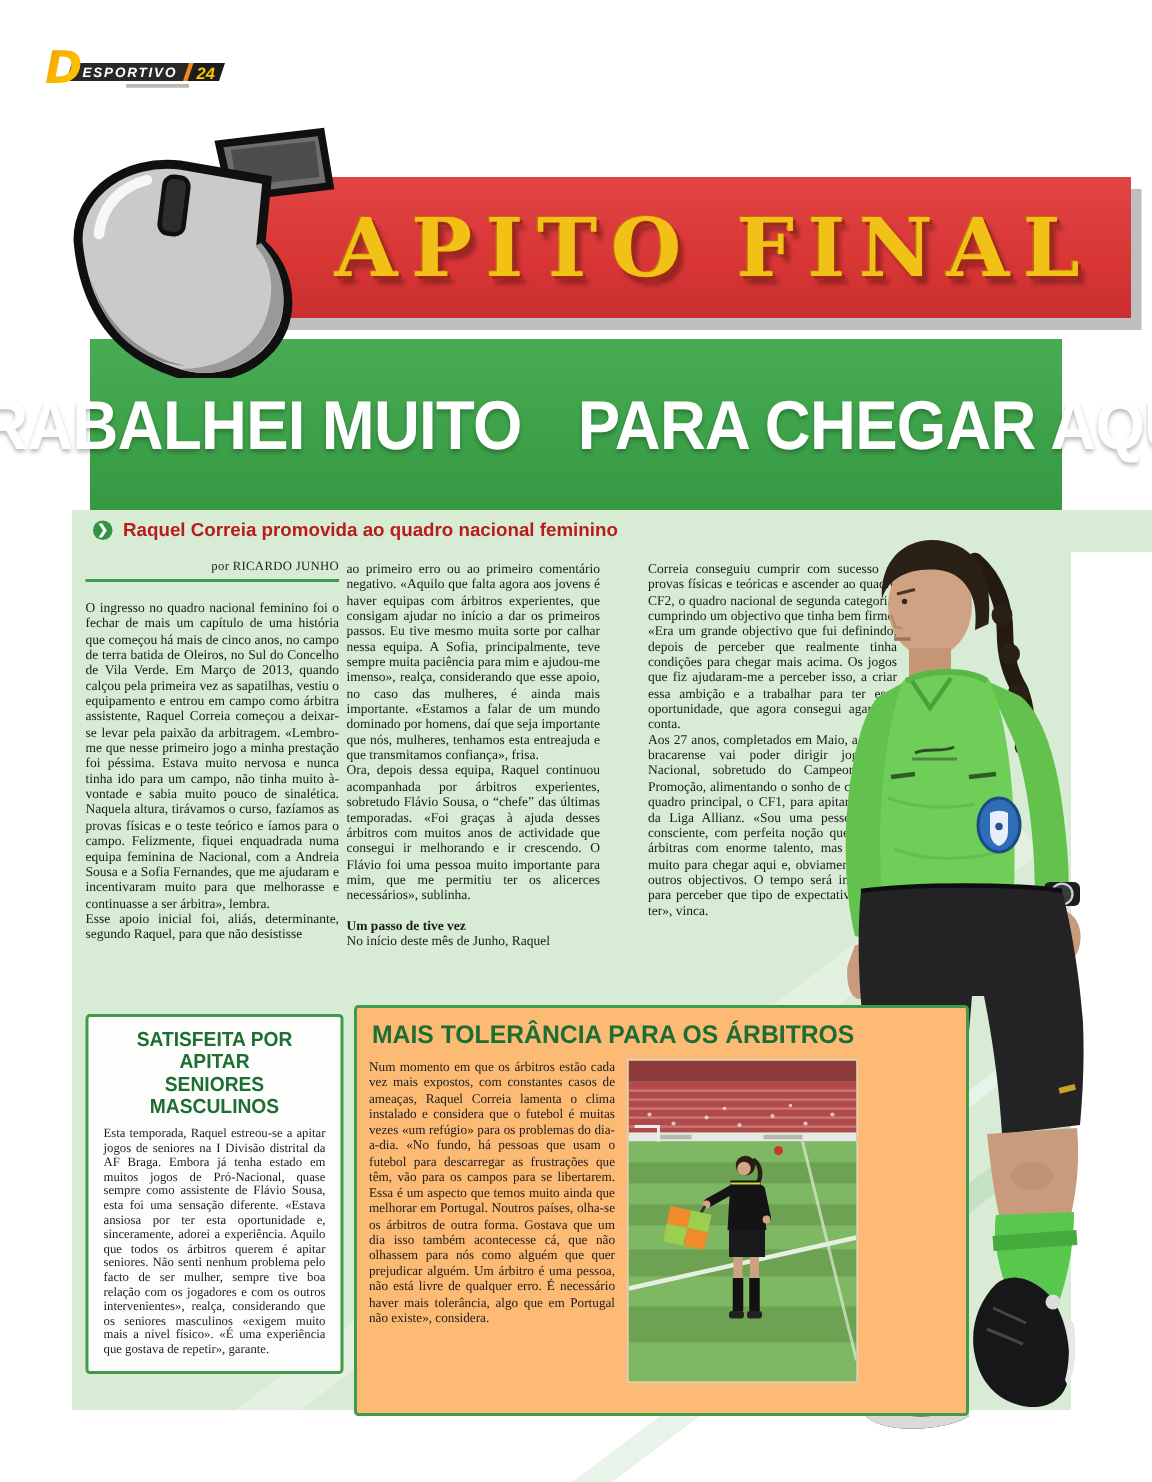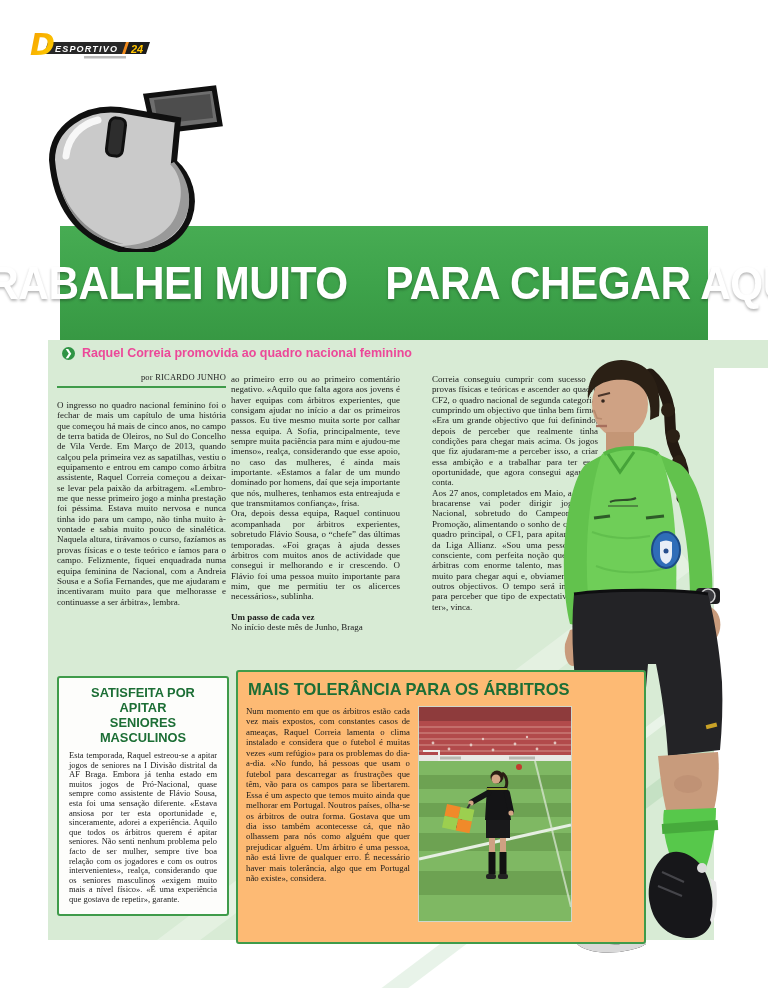--- a/index.html
+++ b/index.html
@@ -33,21 +33,21 @@
   .whitestrip{position:absolute;left:714px;top:368px;width:54px;height:572px;background:#ffffff;}
   .swoosh{position:absolute;pointer-events:none;}
   .sw1{left:-160px;top:828px;width:940px;height:26px;background:rgba(255,255,255,.30);transform:rotate(-37deg);}
   .sw2{left:-60px;top:906px;width:940px;height:9px;background:rgba(255,255,255,.45);transform:rotate(-37deg);}
   .sw3{left:60px;top:946px;width:760px;height:16px;background:rgba(63,155,74,.12);transform:rotate(-37deg);}
   
   .kicker{position:absolute;left:62px;top:346px;display:flex;align-items:center;gap:7px;z-index:2;}
   .kicker .bullet{width:13px;height:13px;border-radius:50%;background:#2f9444;color:#fff;
            font-family:"Liberation Sans",sans-serif;font-size:9px;font-weight:bold;
            display:flex;align-items:center;justify-content:center;line-height:1;}
-  .kicker .ktext{font-family:"Liberation Sans",sans-serif;font-size:12.5px;font-weight:bold;color:#ec4899;}
+  .kicker .ktext{font-family:"Liberation Sans",sans-serif;font-size:12.5px;font-weight:bold;color:#b91c1c;}
   
   .byline{position:absolute;left:57px;top:372px;width:169px;text-align:right;
           font-family:"Liberation Serif",serif;font-size:8.5px;color:#242424;
           border-bottom:2px solid #3f9b4a;padding-bottom:4px;z-index:2;letter-spacing:.2px;}
   .col{position:absolute;font-size:9px;line-height:10.35px;text-align:justify;color:#1b1b1b;z-index:2;}
   .col p{margin:0;}
   .col1{left:57px;top:400px;width:169px;}
   .col2{left:231px;top:374px;width:169px;}
   .col3{left:404px;top:374px;width:166px;margin-left:28px;}
   .subhead{font-weight:bold;margin-top:10px !important;}
@@ -84,20 +84,23 @@
       <path d="M98,14 L122,14 L118,26 L94,26 Z" fill="#1c1c1c"></path>
       <path d="M98,14 L101,14 L97,26 L94,26 Z" fill="#f08a1d"></path>
       <text x="27" y="23.5" font-family="Liberation Sans,sans-serif" font-size="9" font-style="italic" font-weight="bold" fill="#ffffff" letter-spacing="1.2">ESPORTIVO</text>
       <text x="103" y="24.5" font-family="Liberation Sans,sans-serif" font-size="11" font-style="italic" font-weight="bold" fill="#ffc400">24</text>
       <text x="2" y="27" font-family="DejaVu Sans,sans-serif" font-size="30" font-style="italic" font-weight="bold" fill="url(#gD)">D</text>
       <rect x="56" y="28" width="42" height="2.5" fill="#b9b9b9"></rect>
     </svg>
   </div>
 
 
+  <div class="redbanner">
+    <span class="apito">APITO FINAL</span>
+  </div>
 
   <div class="whistle">
     <svg width="198" height="168" viewBox="0 0 198 168">
       <path d="M120,12 L188,4 L194,40 L128,48 Z" fill="#6e6e6e" stroke="#101010" stroke-width="5"></path>
       <path d="M128,16 L184,10 L187,34 L132,40 Z" fill="#4d4d4d"></path>
       <path d="M26,76 C26,44 58,22 94,26 L152,36 L148,78 C164,92 170,114 163,134 C152,162 118,174 90,164 C54,152 30,124 26,76 Z" fill="#cacaca" stroke="#101010" stroke-width="6"></path>
       <path d="M148,78 C162,94 167,114 160,132 C150,158 120,170 94,162 C122,162 146,148 152,126 C158,106 154,90 144,80 Z" fill="#999999"></path>
       <path d="M34,100 C44,134 70,154 98,160 C70,158 44,140 34,100 Z" fill="#8d8d8d"></path>
       <rect x="82" y="34" width="16" height="38" rx="6" transform="rotate(7 90 53)" fill="#2d2d2d" stroke="#101010" stroke-width="3"></rect>
       <path d="M40,72 C42,52 56,40 72,36" fill="none" stroke="#ffffff" stroke-width="7" stroke-linecap="round" opacity="0.85"></path>
@@ -117,26 +120,27 @@
 
   <div class="kicker">
     <span class="bullet">❯</span>
     <span class="ktext">Raquel Correia promovida ao quadro nacional feminino</span>
   </div>
 
   <div class="byline">por RICARDO JUNHO</div>
 
   <div class="col col1">
     <p>O ingresso no quadro nacional feminino foi o fechar de mais um capítulo de uma história que começou há mais de cinco anos, no campo de terra batida de Oleiros, no Sul do Concelho de Vila Verde. Em Março de 2013, quando calçou pela primeira vez as sapatilhas, vestiu o equipamento e entrou em campo como árbitra assistente, Raquel Correia começou a deixar-se levar pela paixão da arbitragem. «Lembro-me que nesse primeiro jogo a minha prestação foi péssima. Estava muito nervosa e nunca tinha ido para um campo, não tinha muito à-vontade e sabia muito pouco de sinalética. Naquela altura, tirávamos o curso, fazíamos as provas físicas e o teste teórico e íamos para o campo. Felizmente, fiquei enquadrada numa equipa feminina de Nacional, com a Andreia Sousa e a Sofia Fernandes, que me ajudaram e incentivaram muito para que melhorasse e continuasse a ser árbitra», lembra.</p>
+    <p>Esse apoio inicial foi, aliás, determinante, segundo Raquel, para que não desistisse</p>
   </div>
   <div class="col col2">
     <p>ao primeiro erro ou ao primeiro comentário negativo. «Aquilo que falta agora aos jovens é haver equipas com árbitros experientes, que consigam ajudar no início a dar os primeiros passos. Eu tive mesmo muita sorte por calhar nessa equipa. A Sofia, principalmente, teve sempre muita paciência para mim e ajudou-me imenso», realça, considerando que esse apoio, no caso das mulheres, é ainda mais importante. «Estamos a falar de um mundo dominado por homens, daí que seja importante que nós, mulheres, tenhamos esta entreajuda e que transmitamos confiança», frisa.</p>
     <p>Ora, depois dessa equipa, Raquel continuou acompanhada por árbitros experientes, sobretudo Flávio Sousa, o “chefe” das últimas temporadas. «Foi graças à ajuda desses árbitros com muitos anos de actividade que consegui ir melhorando e ir crescendo. O Flávio foi uma pessoa muito importante para mim, que me permitiu ter os alicerces necessários», sublinha.</p>
-    <p class="subhead">Um passo de cada vez</p>
-    <p>No início deste mês de Junho, Braga</p>
+    <p class="subhead">Um passo de tive vez</p>
+    <p>No início deste mês de Junho, Raquel</p>
   </div>
   <div class="col col3">
     <p>Correia conseguiu cumprir com sucesso as provas físicas e teóricas e ascender ao quadro CF2, o quadro nacional de segunda categoria, cumprindo um objectivo que tinha bem firme. «Era um grande objectivo que fui definindo, depois de perceber que realmente tinha condições para chegar mais acima. Os jogos que fiz ajudaram-me a perceber isso, a criar essa ambição e a trabalhar para ter essa oportunidade, que agora consegui agarrar», conta.</p>
     <p>Aos 27 anos, completados em Maio, a árbitra bracarense vai poder dirigir jogos de Nacional, sobretudo do Campeonato de Promoção, alimentando o sonho de chegar ao quadro principal, o CF1, para apitar partidas da Liga Allianz. «Sou uma pessoa muito consciente, com perfeita noção que existem árbitras com enorme talento, mas trabalhei muito para chegar aqui e, obviamente, tenho outros objectivos. O tempo será importante para perceber que tipo de expectativas posso ter», vinca.</p>
   </div>
 
   <div class="mainphoto">
     <svg width="210" height="634" viewBox="0 0 210 634">
 
       <path d="M92,22 C106,34 112,52 112,70 C112,86 116,98 122,108 C126,118 128,132 124,146" stroke="#241a12" stroke-width="11" fill="none" stroke-linecap="round"></path>

